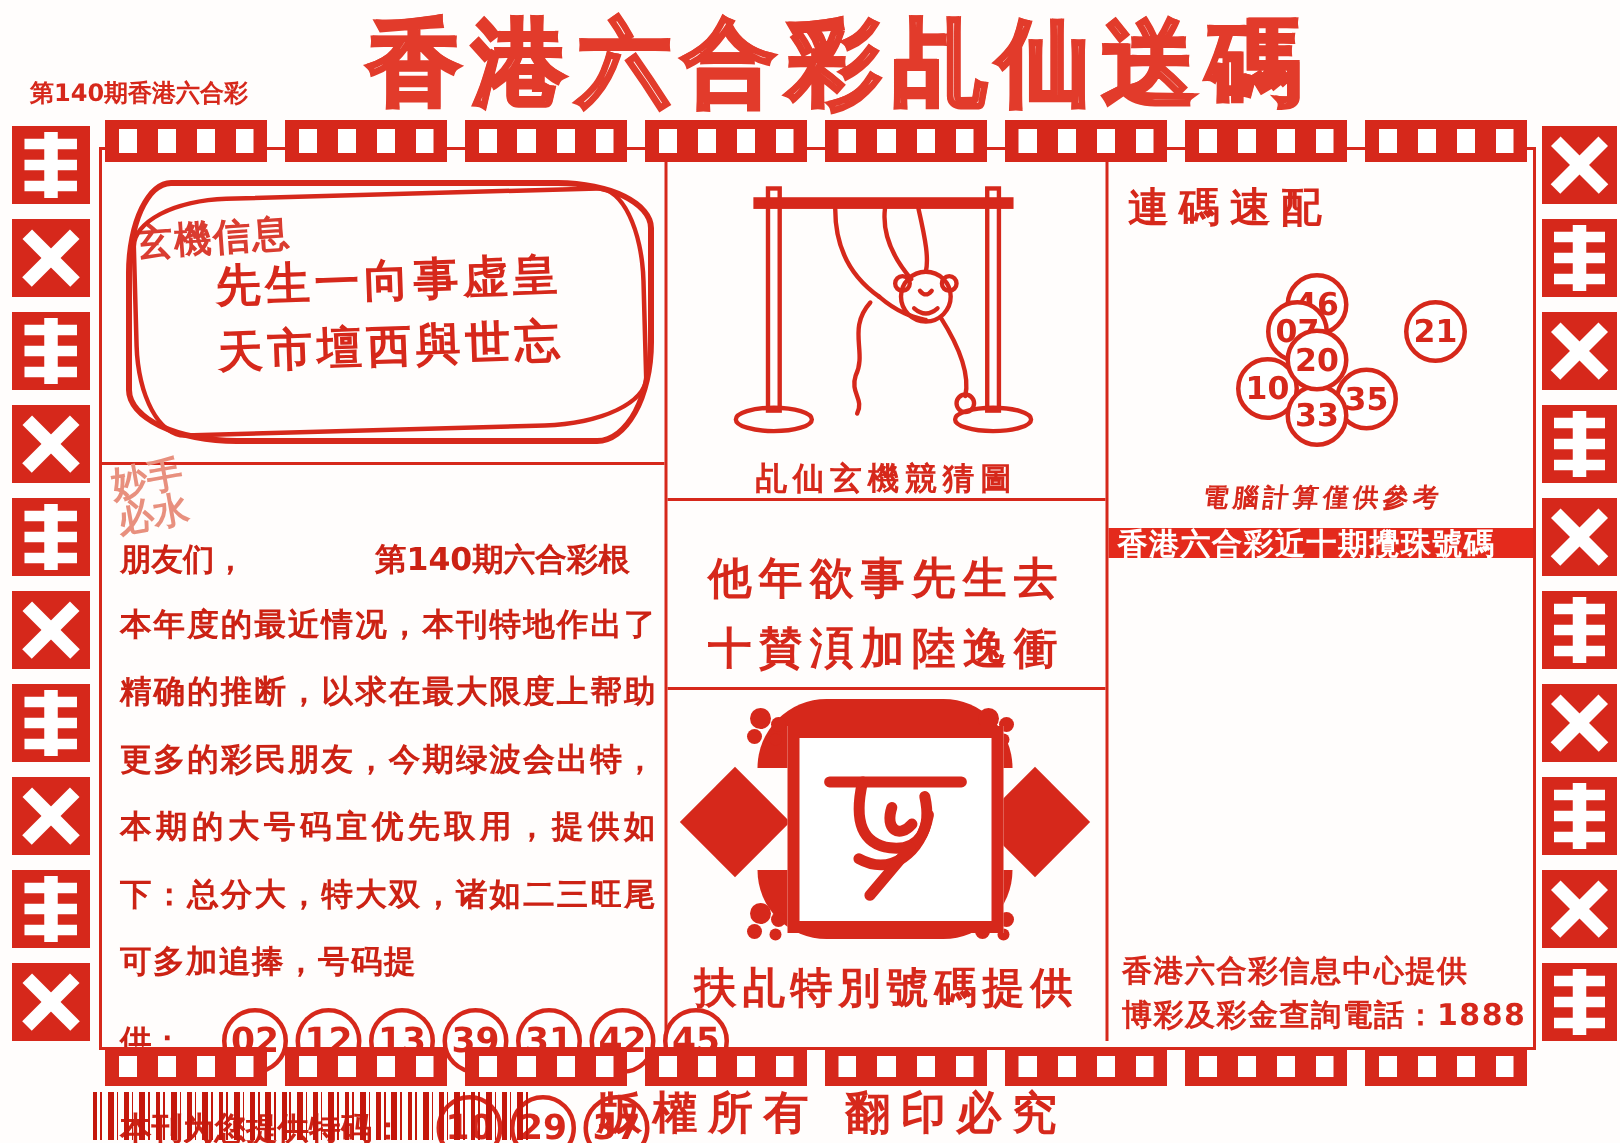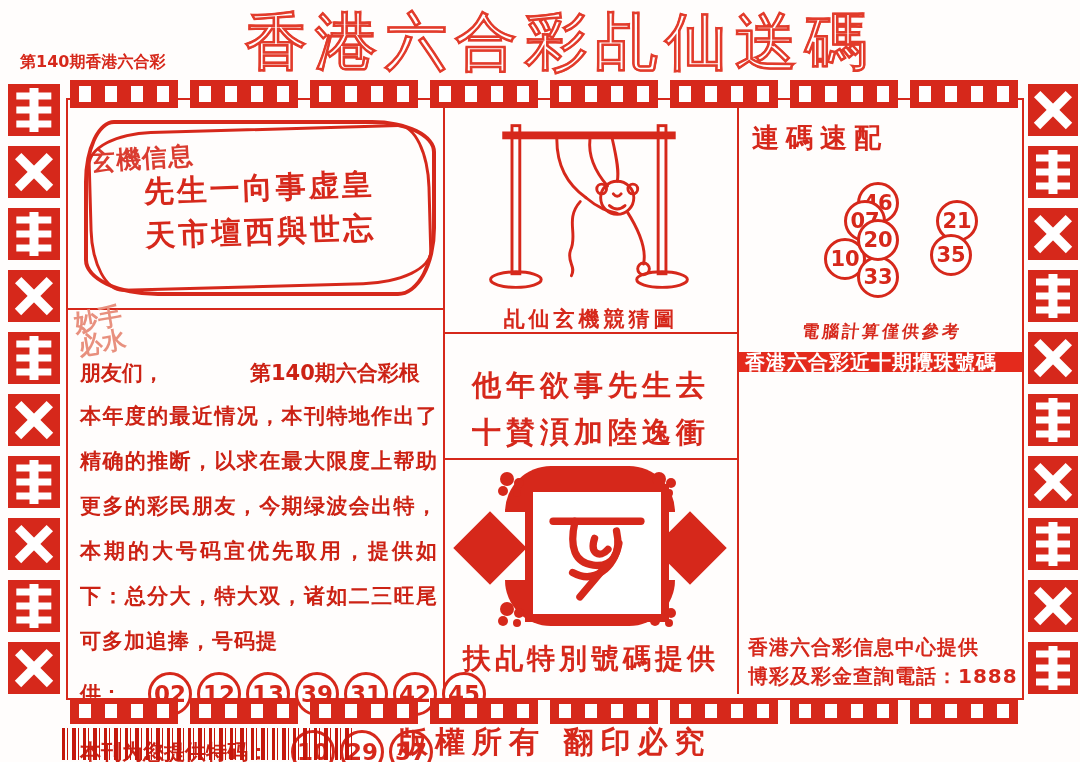--- a/index.html
+++ b/index.html
@@ -1,20 +1,20 @@
 <!DOCTYPE html>
 <html><head>
 <meta charset="utf-8">
 <style>
   html,body{margin:0;padding:0;background:#e9e9e9;}
   #stage{position:relative;width:1080px;height:762px;background:#fffdfc;overflow:hidden;
          font-family:"DejaVu Sans","Liberation Sans",sans-serif;}
   
   #main-title{position:absolute;left:160px;top:0px;width:800px;text-align:center;
-    font-size:62px;font-weight:400;letter-spacing:8px;white-space:nowrap;
+    font-size:62px;font-weight:700;letter-spacing:8px;white-space:nowrap;
     color:#fff;-webkit-text-stroke:2.5px #e23b2b;
     text-shadow:1px 0 #e23b2b,-1px 0 #e23b2b,0 1px #e23b2b,0 -1px #e23b2b;}
   #issue-label{position:absolute;left:20px;top:52px;font-size:16px;font-weight:bold;color:#d6281b;}
   
   .orn{position:absolute;background:#d6281b;}
   .sq-a::before{content:"";position:absolute;left:50%;top:8%;width:9px;height:84%;
     transform:translateX(-50%);background:#fff;}
   .sq-a::after{content:"";position:absolute;left:50%;top:50%;width:68%;height:7px;
     transform:translate(-50%,-50%);background:#fff;box-shadow:0 -14px 0 0 #fff,0 14px 0 0 #fff;}
   .sq-b::before,.sq-b::after{content:"";position:absolute;left:50%;top:50%;width:9px;height:86%;background:#fff;}
@@ -187,21 +187,21 @@
     </div>
   </div>
   <div class="caption" id="emblem-caption">扶乩特別號碼提供</div>
 
   <div id="quick-title">連碼速配</div>
   <div class="fnum" style="left:857px;top:182px;">46</div>
   <div class="fnum" style="left:824px;top:200px;margin-left:20px;">07</div>
   <div class="fnum" style="left:936px;top:200px;">21</div>
   <div class="fnum" style="left:857px;top:219px;z-index:2;">20</div>
   <div class="fnum" style="left:824px;top:238px;">10</div>
-  <div class="fnum" style="left:890px;top:234px;margin-left:40px;">35</div>
+  <div class="fnum" style="left:890px;top:245px;">35</div>
   <div class="fnum" style="left:857px;top:256px;">33</div>
   <div id="quick-note">電腦計算僅供參考</div>
 
   <div id="banner">香港六合彩近十期攪珠號碼</div>
 
   <div id="info">
     <div>香港六合彩信息中心提供</div>
     <div>博彩及彩金查詢電話：1888</div>
   </div>
 

